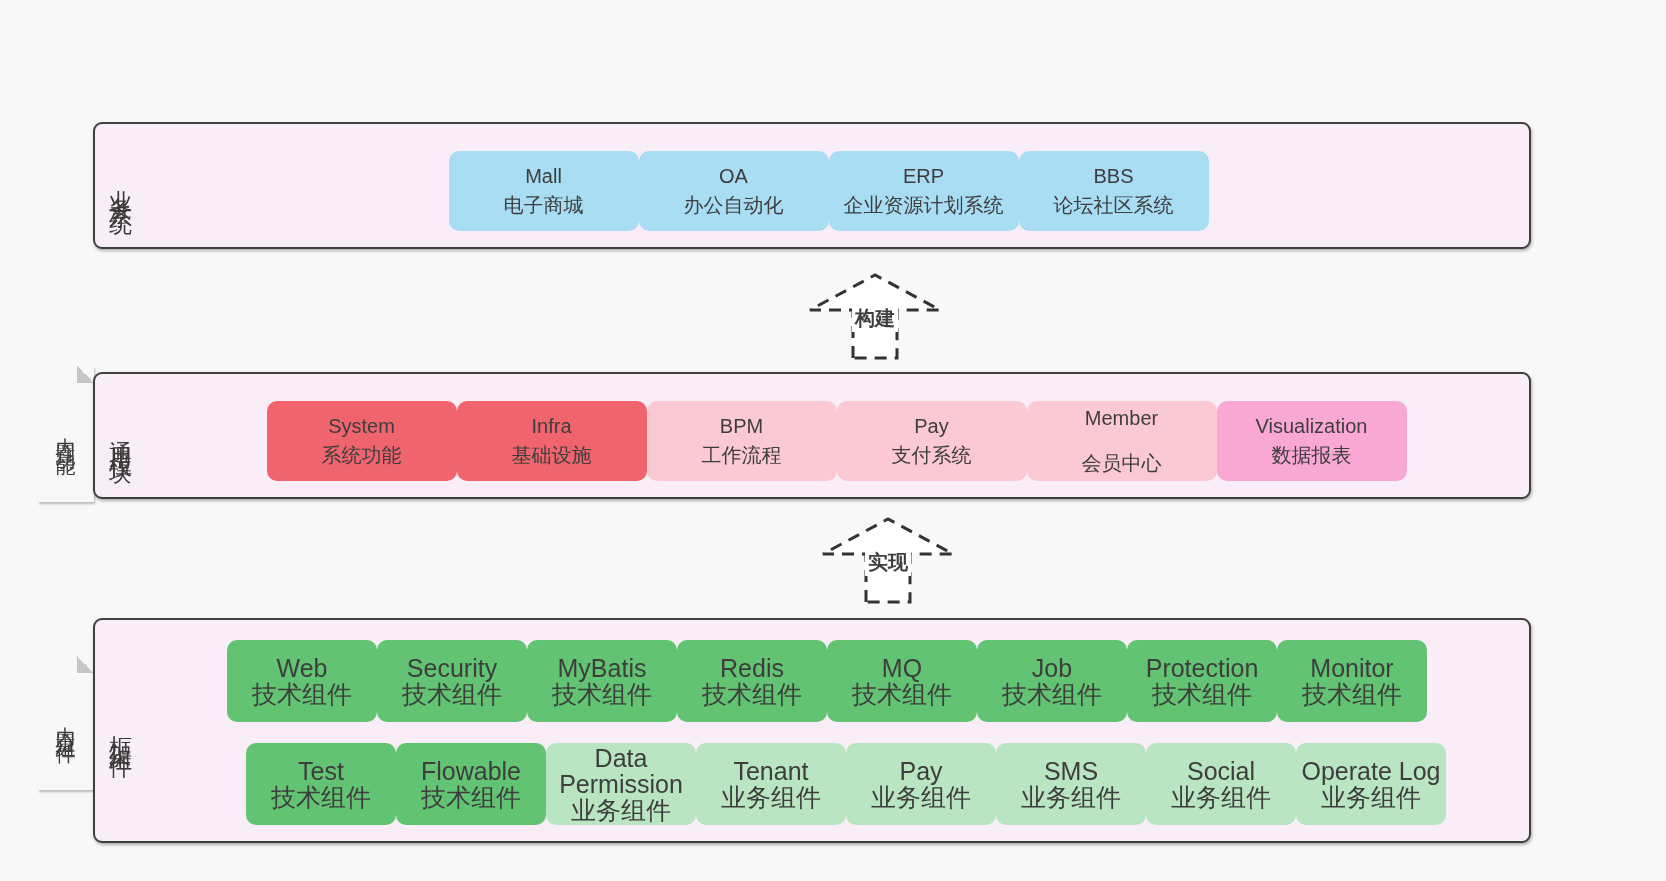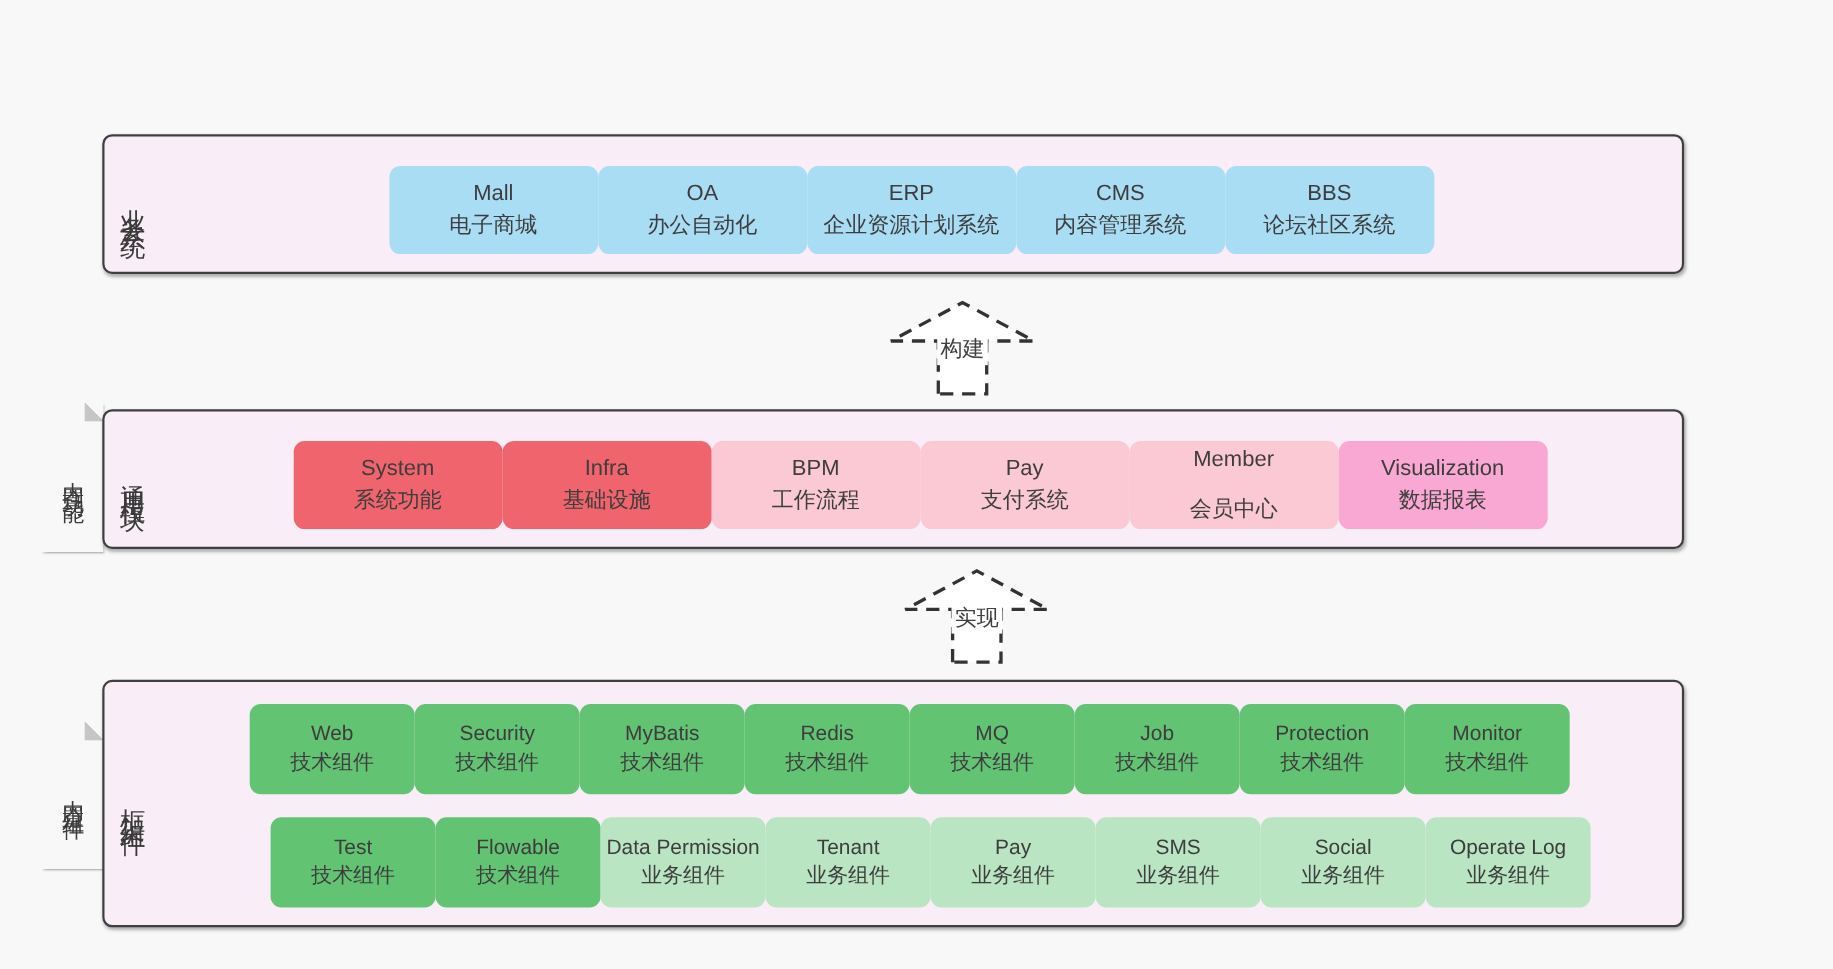--- a/index.html
+++ b/index.html
@@ -33,39 +33,39 @@
   #framework-row1{top:20px;}
   #framework-row2{top:123px;margin-left:38px;}
 
   .box{
     box-sizing:border-box;border-radius:10px;
     display:flex;flex-direction:column;align-items:center;justify-content:center;
     text-align:center;
   }
   .box .t, .box .s{display:block;}
   .box-w190{width:190px;height:80px;font-size:20px;line-height:29px;}
-  .box-w150{width:150px;height:82px;font-size:19px;line-height:26px;padding:2px;}
+  .box-w150{width:150px;height:82px;font-size:25px;line-height:26px;padding:2px;}
 
   .tag{
     position:absolute;left:38px;width:56px;z-index:0;
     display:flex;align-items:center;justify-content:center;
     box-shadow:1px 2px 2px rgba(0,0,0,.25);
   }
   #tag-modules{top:366px;height:136px;}
   #tag-framework{top:656px;height:134px;}
   .tag::after{
     content:'';position:absolute;top:0;right:0;width:17px;height:17px;
     background:linear-gradient(225deg,#f8f8f8 50%,#c6c6c6 50%);
   }
   .tag-text{
     writing-mode:vertical-lr;text-orientation:upright;
     font-size:20px;letter-spacing:6px;line-height:22px;color:#3a3a3a;
   }
 
-  .arrow{position:absolute;width:140px;height:90px;z-index:2;}
+  .arrow{position:absolute;width:140px;height:90px;z-index:2;font-weight:bold;}
   #arrow-build{left:805px;top:270px;}
   #arrow-impl{left:818px;top:514px;}
   .arrow svg{display:block;width:140px;height:90px;}
   .arrow-label{
     position:absolute;left:50%;top:35px;transform:translateX(-50%);
     background:#ffffff;font-size:20px;line-height:27px;padding:0 3px;
     color:#3f3f3f;white-space:nowrap;
   }
 </style>
 </head>
@@ -80,24 +80,20 @@
       </div>
       <div class="box box-w190" style="background: rgb(168, 221, 244);">
         <span class="t">OA</span>
         <span class="s">办公自动化</span>
       </div>
       <div class="box box-w190" style="background: rgb(168, 221, 244);">
         <span class="t">ERP</span>
         <span class="s">企业资源计划系统</span>
       </div>
       <div class="box box-w190" style="background: rgb(168, 221, 244);">
-        <span class="t">CMS</span>
-        <span class="s">内容管理系统</span>
-      </div>
-      <div class="box box-w190" style="background: rgb(168, 221, 244);">
         <span class="t">BBS</span>
         <span class="s">论坛社区系统</span>
       </div>
     </div>
 </div>
 
 <div class="arrow" id="arrow-build">
   <svg viewBox="0 0 140 90">
     <path d="M48 88 V40 H5 L70 5 L135 40 H92 V88 Z" fill="#ffffff" stroke="#333333" stroke-width="3" stroke-dasharray="12 8"></path>
   </svg>

